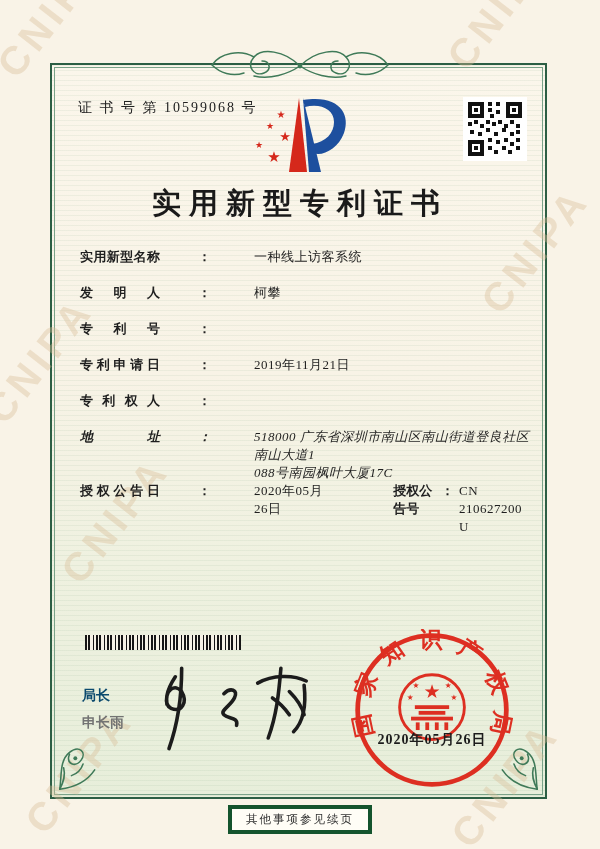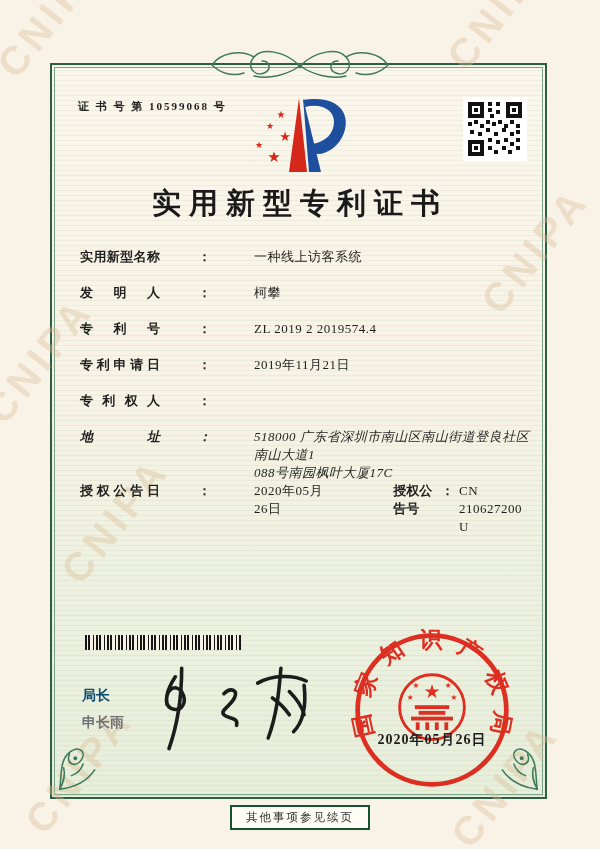--- a/index.html
+++ b/index.html
@@ -20,21 +20,21 @@
     position:absolute; z-index:0; left:50px; top:63px; width:497px; height:736px;
     border:2.5px solid #2c5e44;
     background:
       repeating-linear-gradient(180deg, rgba(122,165,128,.10) 0 1px, rgba(0,0,0,0) 1px 5px),
       linear-gradient(180deg,#fbf6eb 0%,#f8f3e6 42%,#eff1e0 68%,#e7eeda 100%);
   }
   .frame::before { content:""; position:absolute; inset:2px; border:1px solid #7aa289; }
   .content { position:absolute; z-index:2; inset:0; }
   .orn { position:absolute; z-index:3; }
   
-  .cert-no { position:absolute; left:78px; top:99px; font-size:11px; color:#222; letter-spacing:2px; font-weight:bold; }
+  .cert-no { position:absolute; left:78px; top:99px; font-size:14px; color:#222; letter-spacing:2px; font-weight:normal; }
   .logo { position:absolute; left:243px; top:90px; }
   .qr { position:absolute; left:463px; top:97px; }
   .title { position:absolute; left:0; top:184px; width:100%; text-align:center;
            font-size:29px; font-weight:bold; letter-spacing:8px; color:#1a1a1a;font-family:Liberation Serif, serif; }
   
   .fields { position:absolute; left:80px; top:248px; width:452px; font-size:13px; color:#1f1f1f; }
   .frow { display:flex; line-height:18px; margin-bottom:18px;gap:38px; }
   .frow.gap { margin-top:4px; }
   .flabel { display:inline-block; width:80px; font-weight:bold; text-align:justify; text-align-last:justify; flex:none; }
   .colon { font-weight:bold; flex:none; }
@@ -50,21 +50,21 @@
     background:repeating-linear-gradient(90deg,#161616 0 2px,#f6f2e6 2px 3px,#161616 3px 5px,#f6f2e6 5px 8px,#161616 8px 9px,#f6f2e6 9px 11px); }
   
   .comm-title { position:absolute; left:82px; top:687px; font-size:14px; font-weight:bold; color:#0c4a6e; }
   .comm-name  { position:absolute; left:82px; top:714px; font-size:14px; font-weight:bold; color:#737373; }
   .signature  { position:absolute; left:143px; top:662px; }
   .seal { position:absolute; left:351px; top:629px; opacity:.93; }
   .seal-date { position:absolute; left:357px; top:731px; width:150px; text-align:center;
                font-size:14px; font-weight:bold; color:#1c1c1c; letter-spacing:1px; }
   .page-num { position:absolute; left:0; top:757px; width:100%; text-align:center; font-size:11.5px; color:#333; letter-spacing:1px; }
   .note { position:absolute; left:50%; top:805px; transform:translateX(-50%);
-          background:#fffdf6; border:2px solid #14532d; padding:3px 14px;
+          background:#fffdf6; border:4px solid #14532d; padding:3px 14px;
           font-size:11.5px; color:#333; letter-spacing:2px; z-index:2; }
 </style>
 </head>
 <body>
 
 <div class="page">
 
   <span class="wm" style="left:-22px; top:-8px;">CNIPA</span>
   <span class="wm" style="left:428px; top:-16px;">CNIPA</span>
   <span class="wm" style="left:462px; top:228px;">CNIPA</span>
@@ -151,21 +151,20 @@
         <span class="fval">一种线上访客系统</span>
       </div>
       <div class="frow gap">
         <span class="flabel">发明人</span>
           <span class="colon">：</span>
         <span class="fval">柯攀</span>
       </div>
       <div class="frow">
         <span class="flabel">专利号</span>
           <span class="colon">：</span>
-        <span class="fval">ZL 2019 2 2019574.4</span>
       </div>
       <div class="frow">
         <span class="flabel">专利申请日</span>
           <span class="colon">：</span>
         <span class="fval">2019年11月21日</span>
       </div>
       <div class="frow">
         <span class="flabel">专利权人</span>
           <span class="colon">：</span>
       </div>

